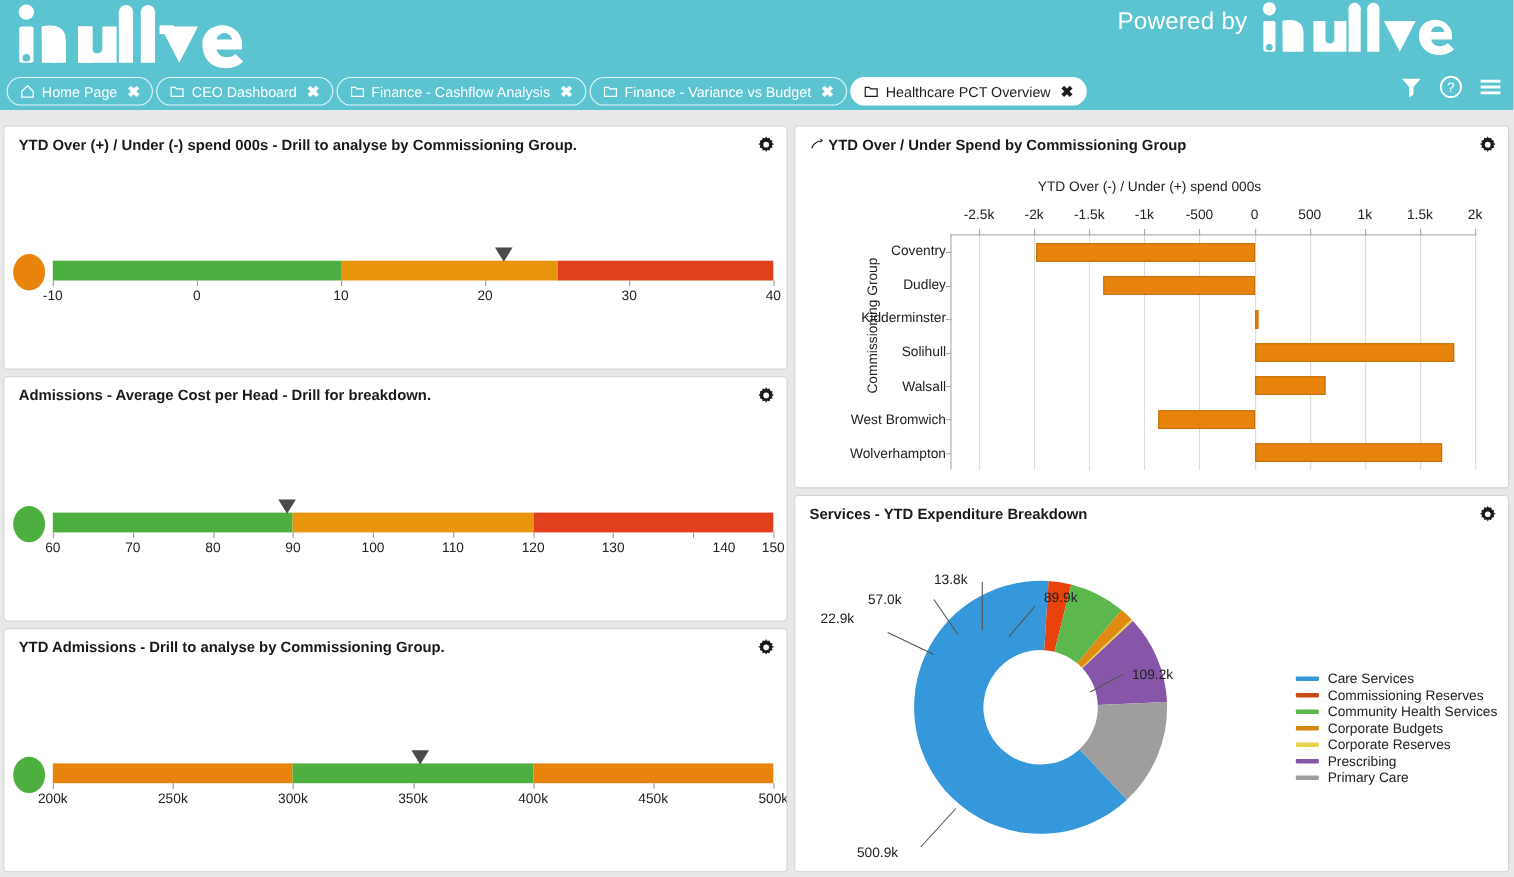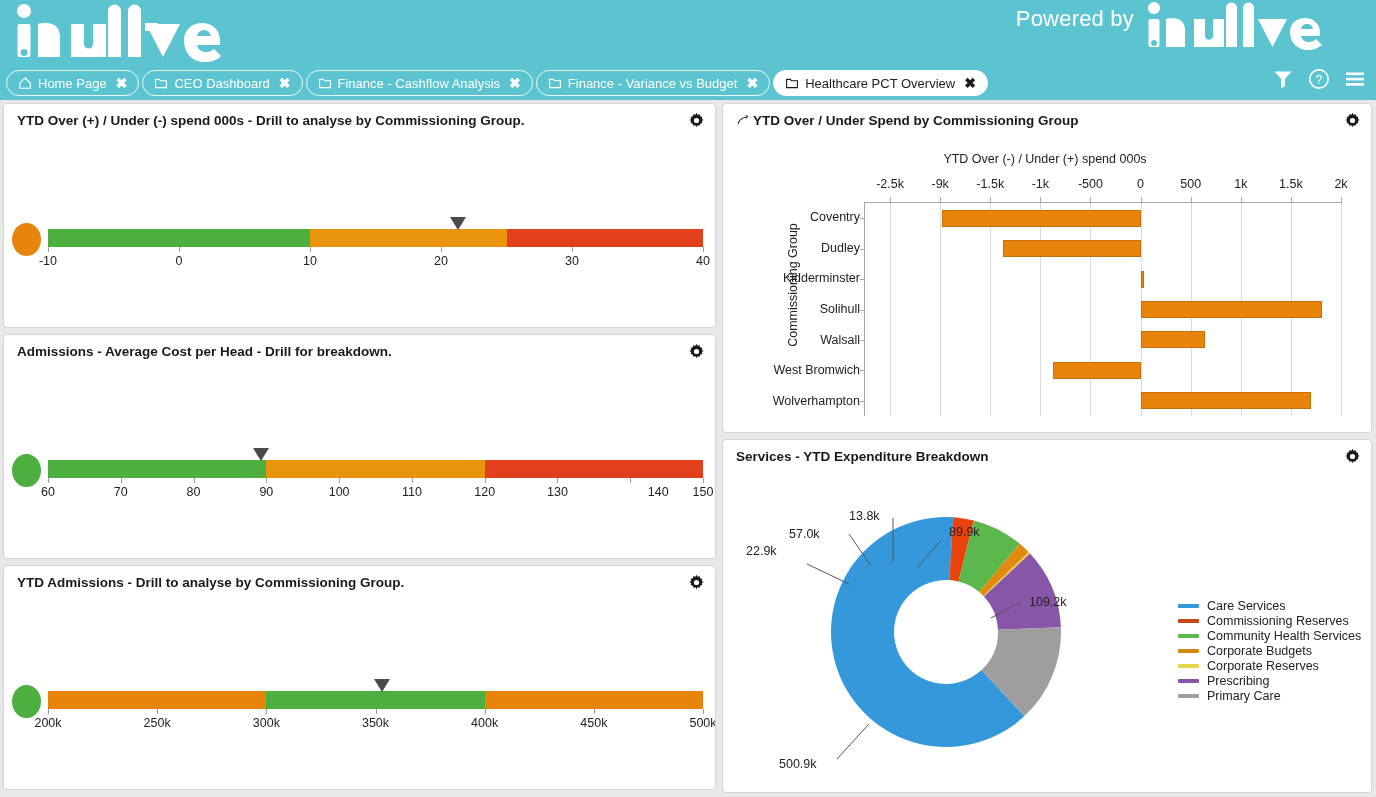--- a/index.html
+++ b/index.html
@@ -61,21 +61,21 @@
     position: absolute; right: 10px; top: 68px;
     display: flex; align-items: center; gap: 14px;
   }
   #header-tools .tool { cursor: pointer; display: flex; }
 
   
   #dashboard {
     position: absolute; left: 0; top: 100px;
     width: 1376px; height: 697px;
     display: flex; gap: 6px;
-    padding: 3px 4px 4px 3px;
+    padding: 14px 4px 4px 3px;
   }
   #left-column {
     width: 713px; display: flex; flex-direction: column; gap: 6px;
   }
   #right-column {
     flex: 1; display: flex; flex-direction: column; gap: 6px;
   }
 
   .panel {
     background: #ffffff;
@@ -471,21 +471,21 @@
             <div class="bar-cat" style="top: 64.2857%;">Walsall</div>
             <div class="bar-cat" style="top: 78.5714%;">West Bromwich</div>
             <div class="bar-cat" style="top: 92.8571%;">Wolverhampton</div>
           </div>
         <div id="bar-plot">
             <div class="bar-gridline" style="left: 5.26316%;"></div>
             <div class="bar-xtick" style="left: 5.26316%;"></div>
             <div class="bar-xlabel" style="left: 5.26316%;">-2.5k</div>
             <div class="bar-gridline" style="left: 15.7895%;"></div>
             <div class="bar-xtick" style="left: 15.7895%;"></div>
-            <div class="bar-xlabel" style="left: 15.7895%;">-9k</div>
+            <div class="bar-xlabel" style="left: 15.7895%;">-2k</div>
             <div class="bar-gridline" style="left: 26.3158%;"></div>
             <div class="bar-xtick" style="left: 26.3158%;"></div>
             <div class="bar-xlabel" style="left: 26.3158%;">-1.5k</div>
             <div class="bar-gridline" style="left: 36.8421%;"></div>
             <div class="bar-xtick" style="left: 36.8421%;"></div>
             <div class="bar-xlabel" style="left: 36.8421%;">-1k</div>
             <div class="bar-gridline" style="left: 47.3684%;"></div>
             <div class="bar-xtick" style="left: 47.3684%;"></div>
             <div class="bar-xlabel" style="left: 47.3684%;">-500</div>
             <div class="bar-gridline" style="left: 57.8947%;"></div>

